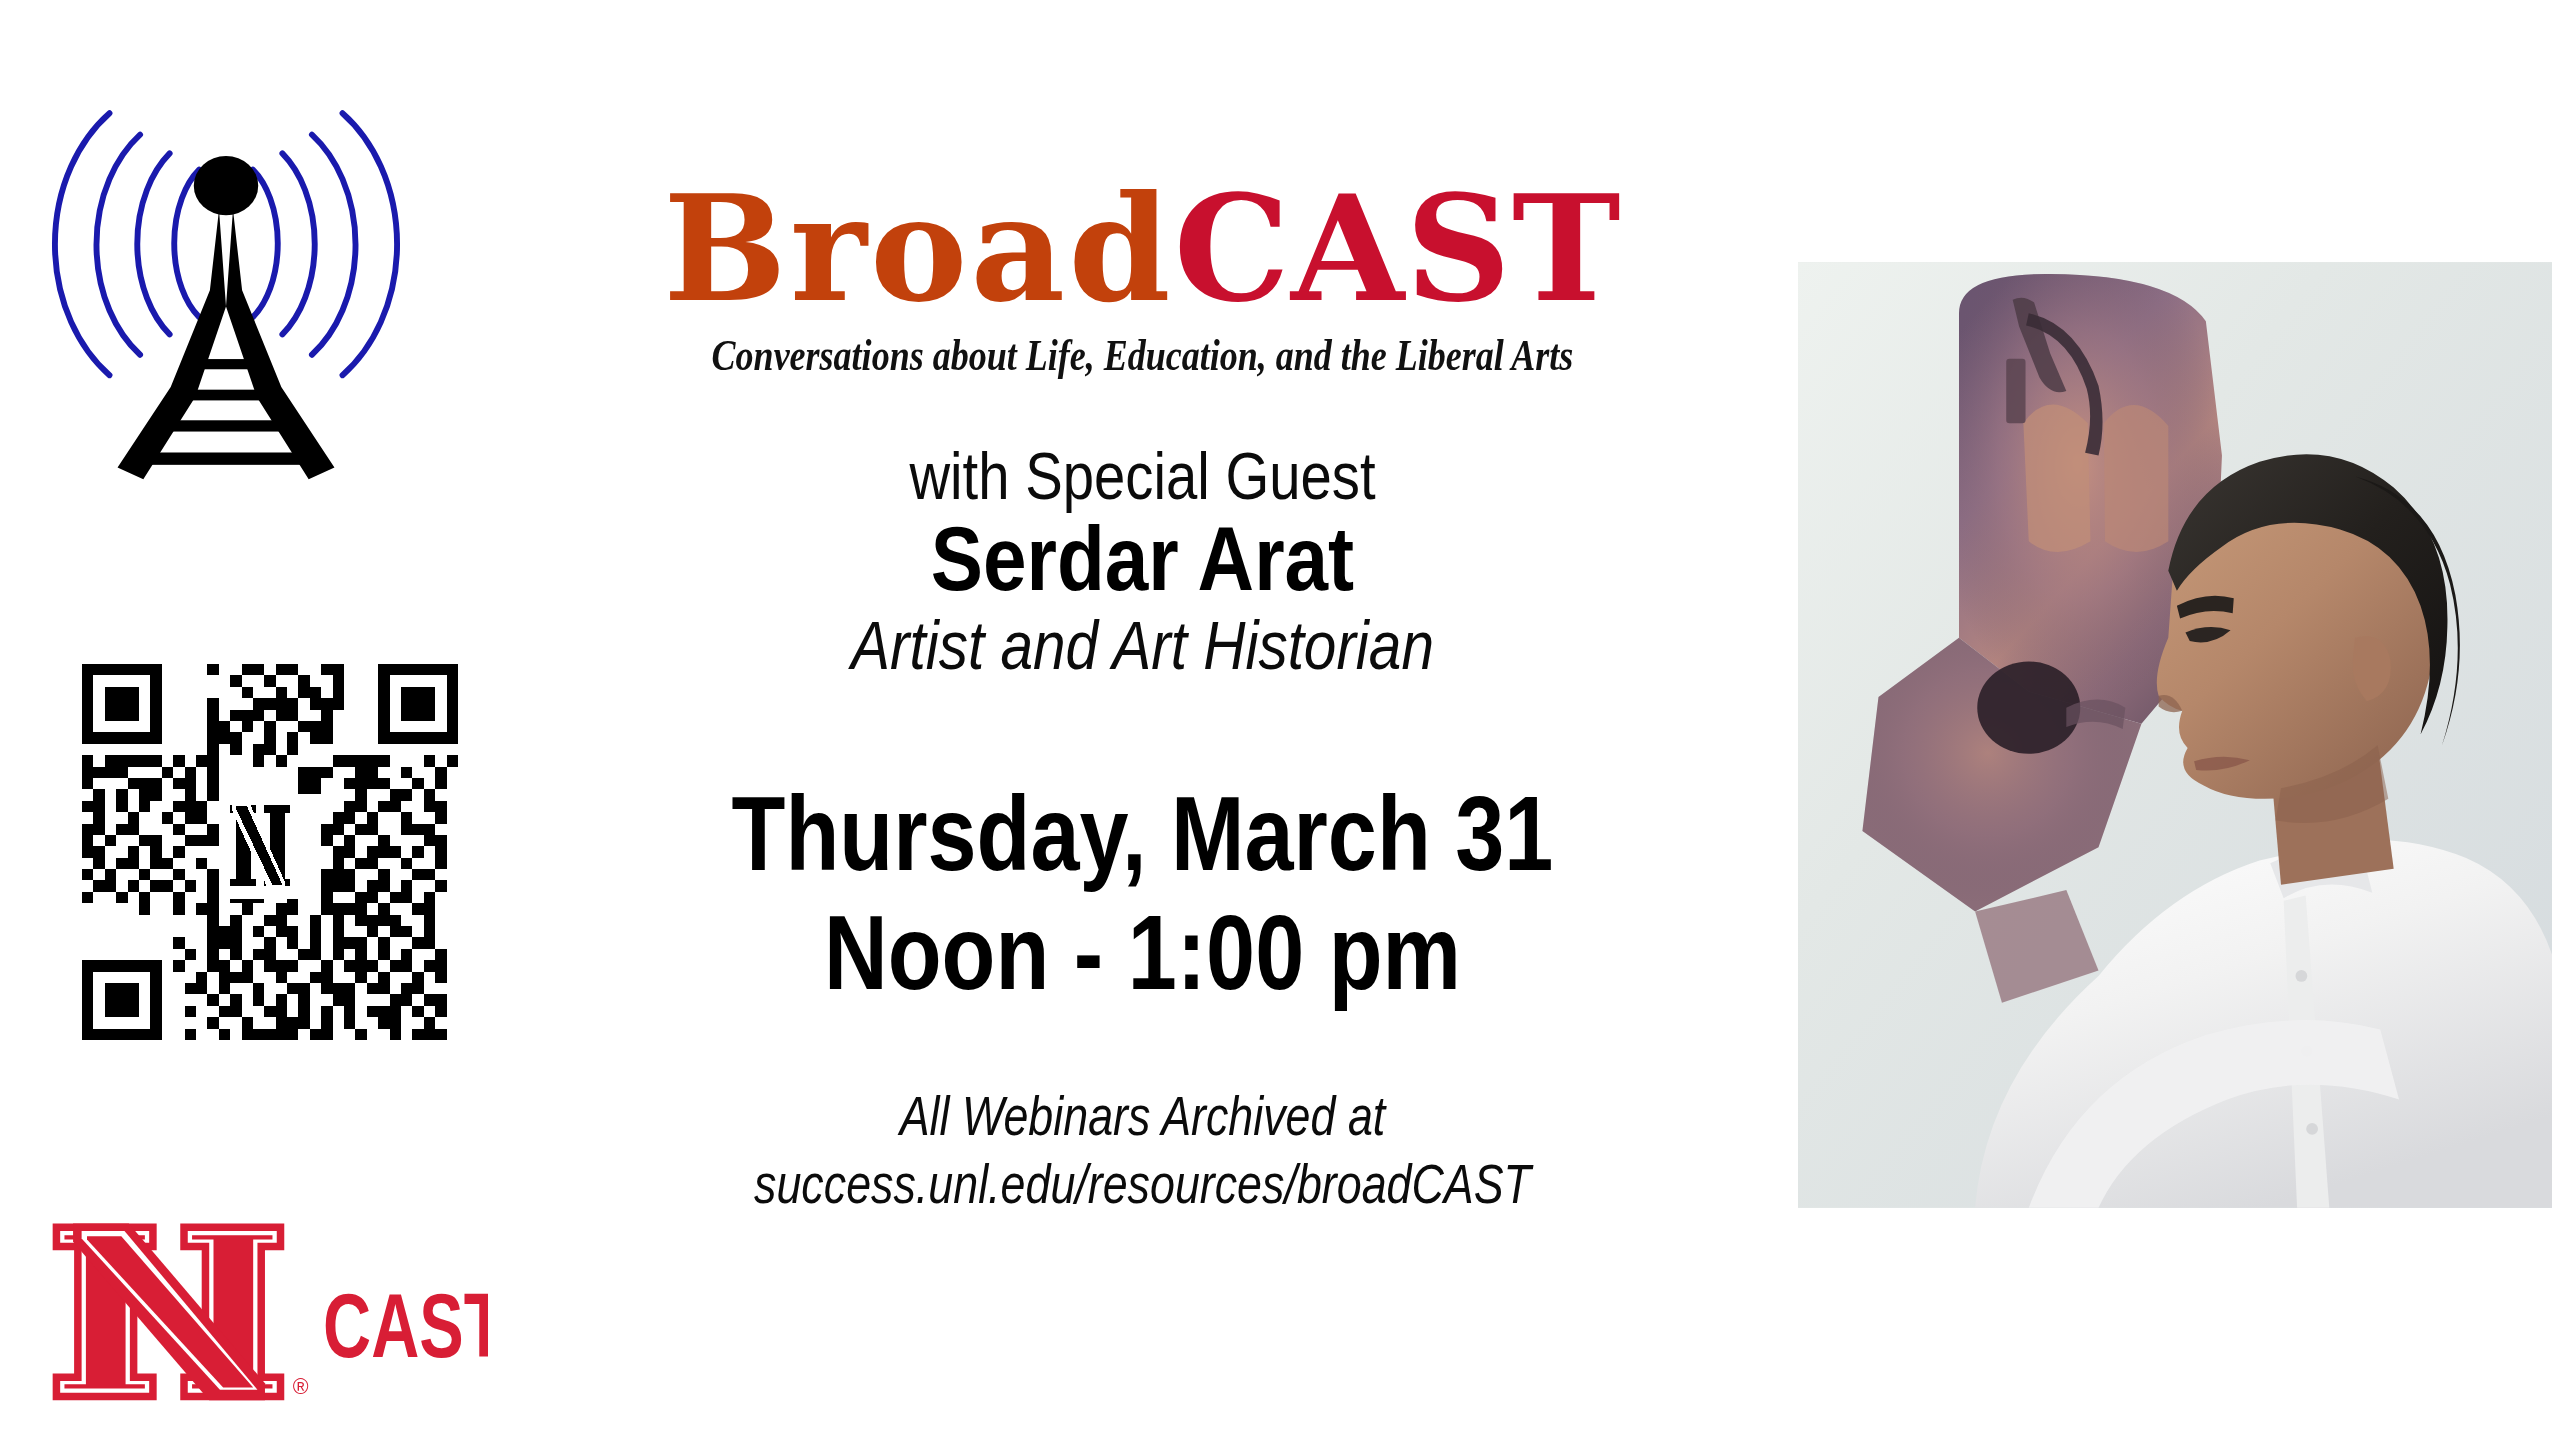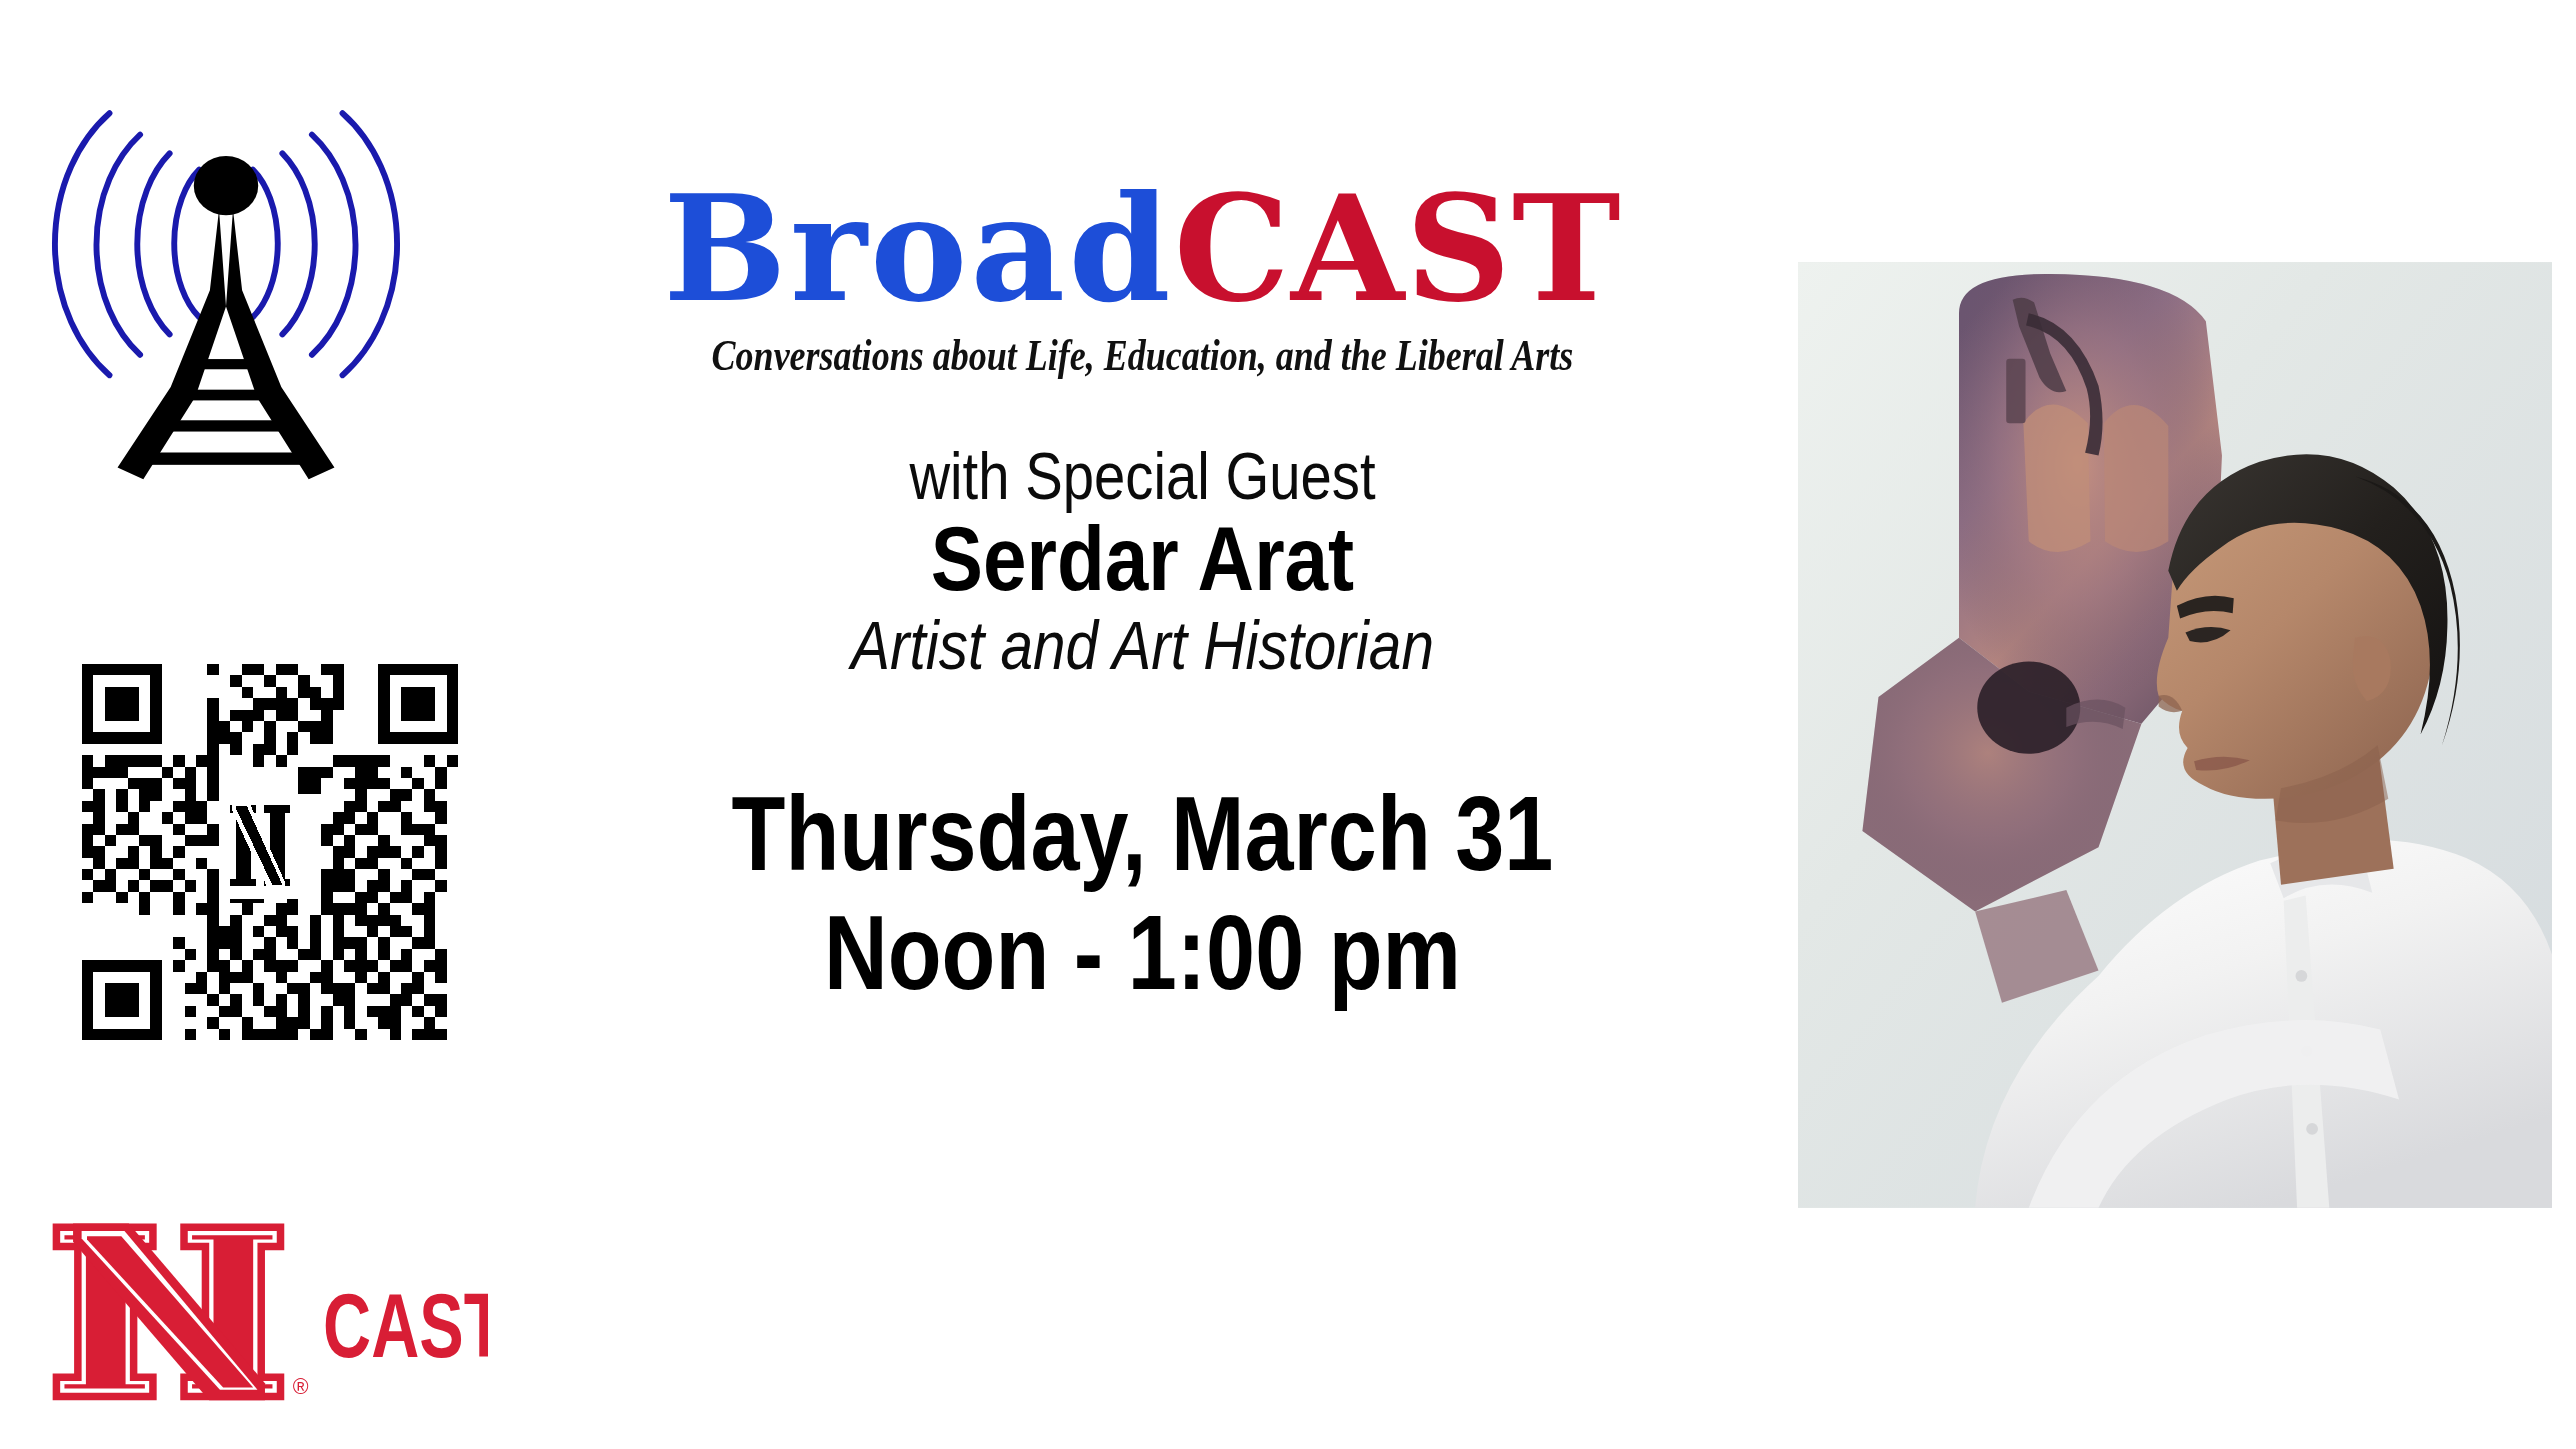--- a/index.html
+++ b/index.html
@@ -56,21 +56,21 @@
   
   #brand-title {
     font-family: "DejaVu Serif", serif;
     font-weight: 700;
     font-size: 146px;
     line-height: 0.98;
     letter-spacing: 3.2px;
     margin: 0;
     white-space: nowrap;
   }
-  #brand-title .brand-broad { color: #1d4ed8; }
+  #brand-title .brand-broad { color: #c2410c; }
   #brand-title .brand-cast  { color: #C8102E; letter-spacing: 1.1px; }
 
   #brand-tagline {
     font-family: "Liberation Serif", serif;
     font-style: italic;
     font-weight: 700;
     font-size: 45px;
     color: #111111;
     margin: 8.6px 0 0 0;
     transform: scaleX(0.80);
@@ -514,20 +514,24 @@
     <div id="guest-intro">with Special Guest</div>
     <div id="guest-name">Serdar Arat</div>
     <div id="guest-role">Artist and Art Historian</div>
   </div>
 
   <div id="datetime-block">
     <div id="event-date">Thursday, March 31</div>
     <div id="event-time">Noon - 1:00 pm</div>
   </div>
 
+  <div id="archive-block">
+    <div id="archive-label">All Webinars Archived at</div>
+    <div id="archive-url">success.unl.edu/resources/broadCAST</div>
+  </div>
 
 </div>
 
 <div id="guest-photo">
   <svg viewBox="0 0 1405 1762" width="754" height="946" aria-hidden="true">
     <defs>
       <linearGradient id="wallGrad" x1="0" y1="0" x2="1" y2="1">
         <stop offset="0%" stop-color="#eef2ef"></stop>
         <stop offset="35%" stop-color="#e3e8e6"></stop>
         <stop offset="100%" stop-color="#d4dade"></stop>

